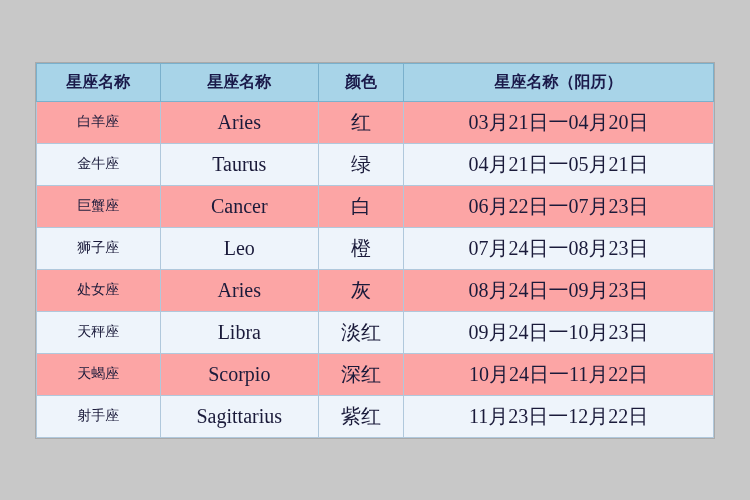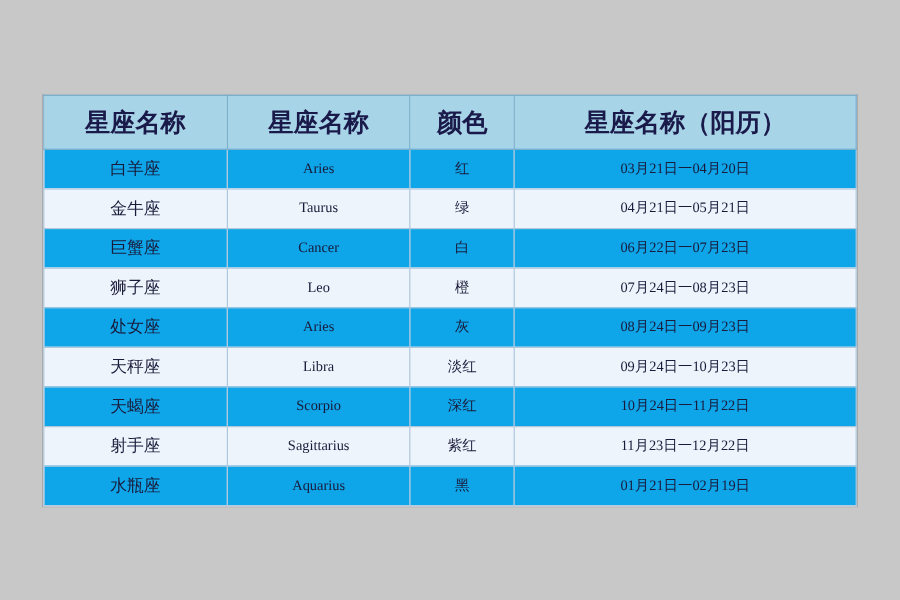--- a/index.html
+++ b/index.html
@@ -22,34 +22,34 @@
       width: 100%;
       border-collapse: collapse;
     }
     thead tr th {
       background-color: #a8d4e8;
       border: 1px solid #7ab0cc;
       padding: 8px 6px;
       text-align: center;
       font-weight: bold;
       color: #1a1a4a;
-      font-size: 21px;
+      font-size: 16px;
     }
     tbody tr {
-      background-color: #0ea5e9;
+      background-color: #fca5a5;
     }
     tbody tr:nth-child(even) {
       background-color: #eef4fb;
     }
     tbody tr td {
       border: 1px solid #b0c8dc;
       padding: 7px 6px;
       text-align: center;
       color: #1a1a3a;
-      font-size: 12px;
+      font-size: 20px;
     }
     tbody tr td:first-child {
       font-size: 14px;
     }
   </style>
 </head>
 <body>
 
 <div class="table-wrapper">
   <table>
@@ -103,21 +103,15 @@
           <td>Scorpio</td>
           <td>深红</td>
           <td>10月24日一11月22日</td>
         </tr>
         <tr>
           <td>射手座</td>
           <td>Sagittarius</td>
           <td>紫红</td>
           <td>11月23日一12月22日</td>
         </tr>
-        <tr>
-          <td>水瓶座</td>
-          <td>Aquarius</td>
-          <td>黑</td>
-          <td>01月21日一02月19日</td>
-        </tr>
       </tbody>
   </table>
 </div>
 
 </body></html>

